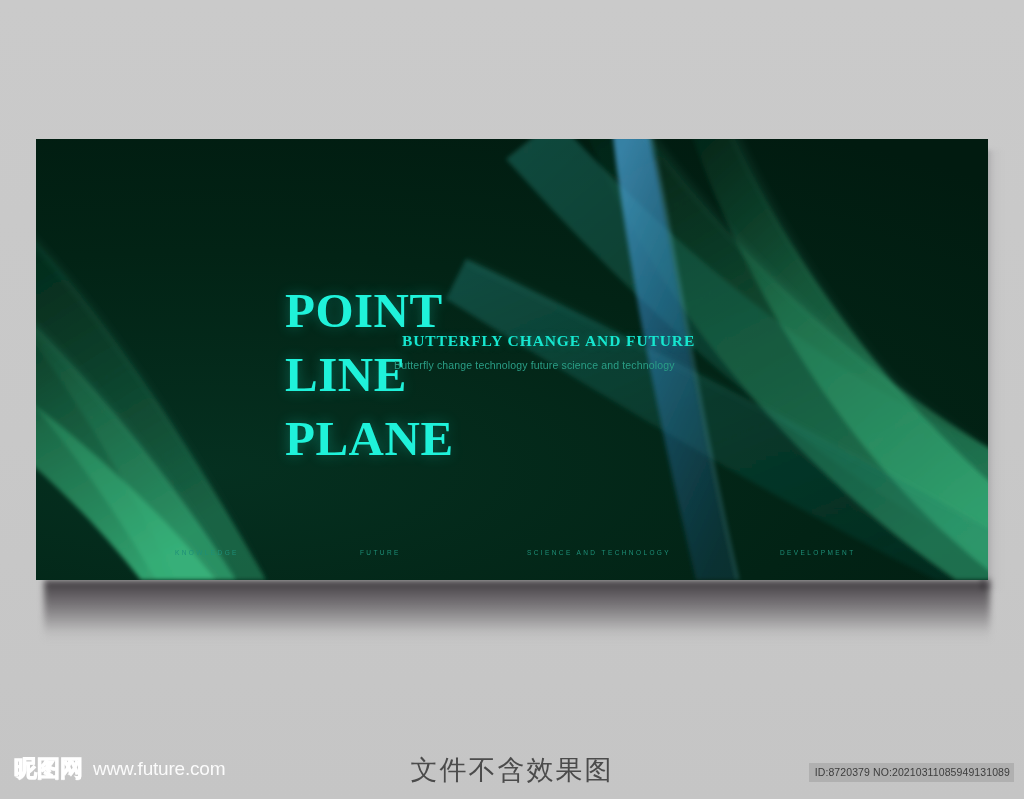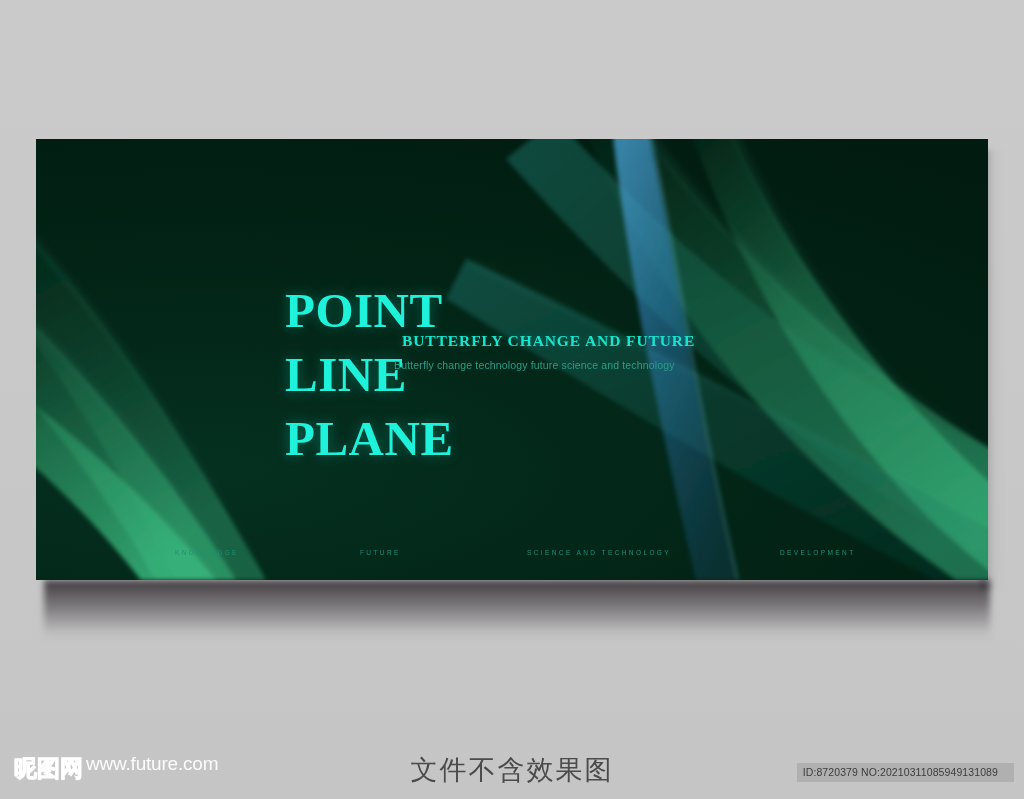--- a/index.html
+++ b/index.html
@@ -134,22 +134,22 @@
     left: 0;
     top: 745px;
     width: 1024px;
     height: 54px;
   }
   #logo-group {
     position: absolute;
     left: 14px;
     top: 8px;
     display: flex;
-    align-items: flex-start;
-    gap: 3px;
+    align-items: center;
+    gap: 10px;
   }
   #logo-cn {
     font-family: "Liberation Serif", serif;
     font-weight: 700;
     font-size: 23px;
     letter-spacing: 0px;
     color: #c9c9c9;
     -webkit-text-stroke: 1.1px #ffffff;
     text-shadow: 0 1px 0 rgba(255,255,255,0.5);
   }
@@ -172,21 +172,21 @@
     letter-spacing: 2px;
   }
   #id-badge {
     position: absolute;
     right: 10px;
     top: 18px;
     background: #b0b0b0;
     color: #3d3d3d;
     font-family: "Liberation Sans", sans-serif;
     font-size: 10.5px;
-    padding: 3px 16px 4px 6px;
+    padding: 3px 4px 4px 6px;
     letter-spacing: 0.1px;
     white-space: nowrap;
   }
 </style>
 </head>
 <body>
 
 <div id="page">
 
   <div id="banner-shadow-side"></div>

